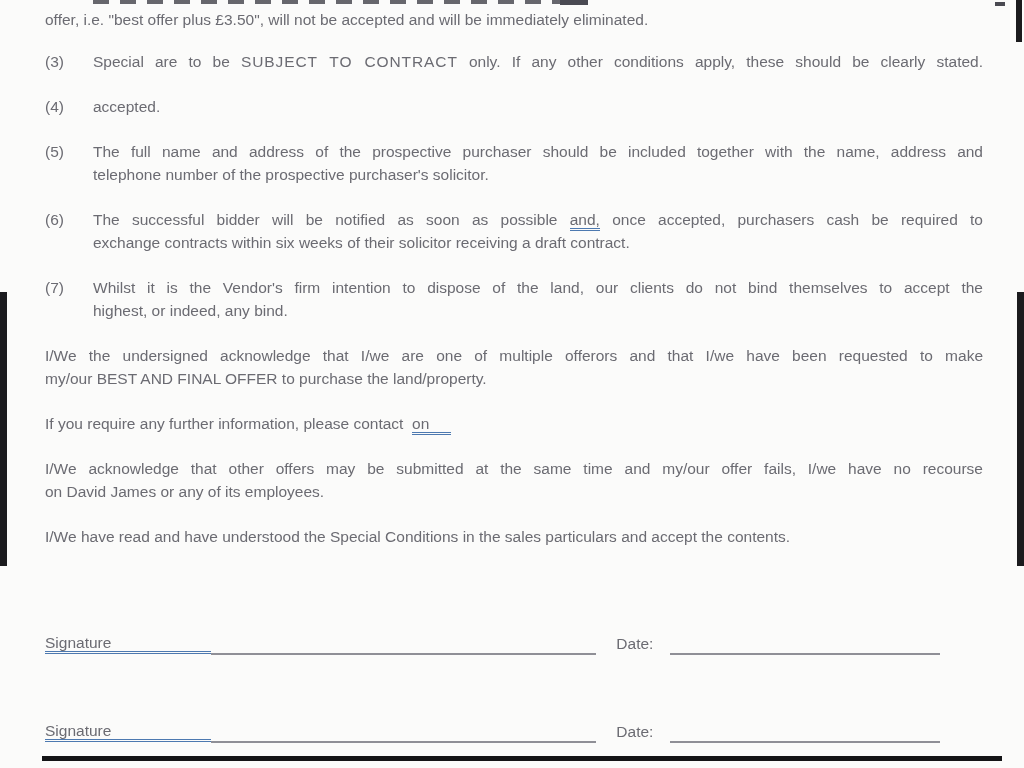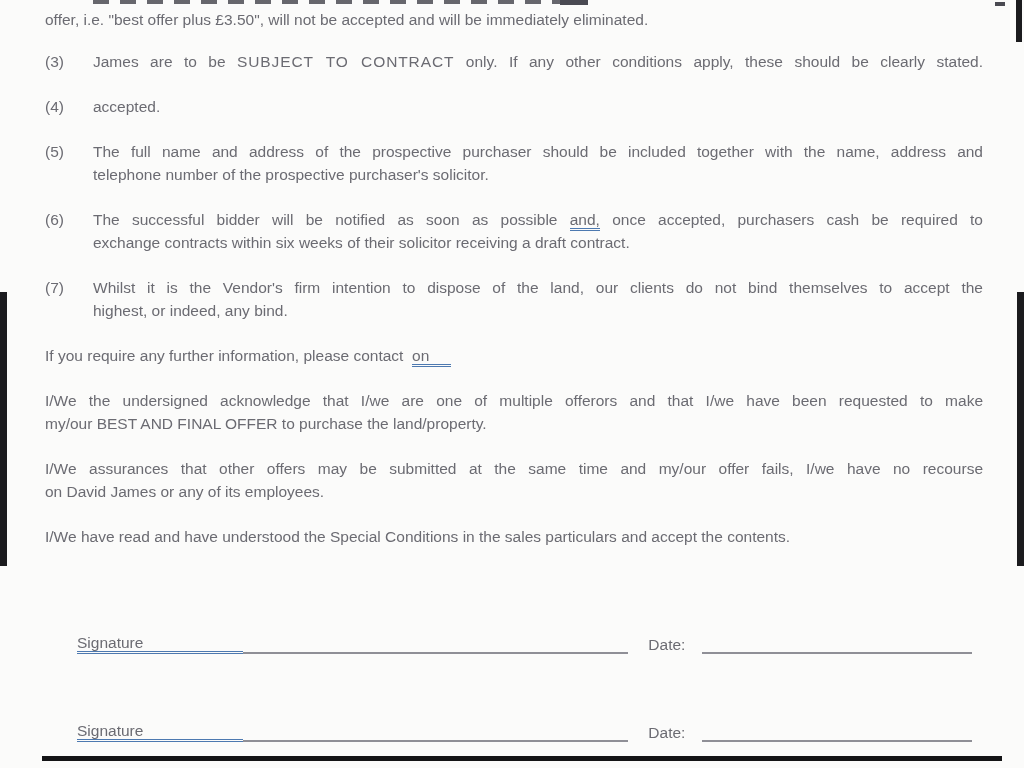--- a/index.html
+++ b/index.html
@@ -18,21 +18,21 @@
   .clause .num{width:48px;flex:none;}
   .clause .body{flex:1;min-width:0;}
   .para{margin-bottom:22px;}
   .line{white-space:normal;}
   .line.j{text-align:justify;text-align-last:justify;}
   .b{font-weight:normal;letter-spacing:0.9px;}
   .u{border-bottom:3px double #4d79b0;}
   .tail{padding-right:22px;}
 
   
-  .sigrow{position:absolute;left:45px;width:900px;height:20px;display:flex;align-items:flex-end;margin-left:32px;}
+  .sigrow{position:absolute;left:45px;width:900px;height:20px;display:flex;align-items:flex-start;}
   .sigrow.row1{top:634px;}
   .sigrow.row2{top:722px;}
   .sig-label{flex:none;border-bottom:3px double #4d79b0;padding-right:100px;line-height:17px;}
   .rule{flex:none;height:19px;border-bottom:2px solid #8f8f96;}
   .sig-rule{width:385px;}
   .date-label{flex:none;margin-left:20px;line-height:19px;}
   .date-rule{width:270px;margin-left:17px;}
 
   
   .frag{position:absolute;top:0;height:4px;background:repeating-linear-gradient(90deg,#56565d 0 16px,transparent 16px 27px);opacity:.9;}
@@ -56,21 +56,21 @@
   <div class="edge" id="edge-left"></div>
   <div class="edge" id="edge-right"></div>
   <div class="edge" id="edge-right-top"></div>
 
   <div id="flow">
     <div class="line intro">offer, i.e. "best offer plus £3.50", will not be accepted and will be immediately eliminated.</div>
 
   <div class="clause">
         <span class="num">(3)</span>
         <div class="body">
-          <div class="line j"><span>James are to be </span><span class="b">SUBJECT TO CONTRACT</span><span> only. If any other conditions apply, these should be clearly stated.</span></div>
+          <div class="line j"><span>Special are to be </span><span class="b">SUBJECT TO CONTRACT</span><span> only. If any other conditions apply, these should be clearly stated.</span></div>
         </div>
       </div>
       <div class="clause">
         <span class="num">(4)</span>
         <div class="body">
           <div class="line"><span>accepted.</span></div>
         </div>
       </div>
       <div class="clause">
         <span class="num">(5)</span>
@@ -87,28 +87,28 @@
         </div>
       </div>
       <div class="clause">
         <span class="num">(7)</span>
         <div class="body">
           <div class="line j"><span>Whilst it is the Vendor's firm intention to dispose of the land, our clients do not bind themselves to accept the</span></div>
           <div class="line"><span>highest, or indeed, any bind.</span></div>
         </div>
       </div>
       <div class="para">
-        <div class="line"><span>If you require any further information, please contact &nbsp;</span><span class="u tail">on</span></div>
-      </div>
-      <div class="para">
         <div class="line j"><span>I/We the undersigned acknowledge that I/we are one of multiple offerors and that I/we have been requested to make</span></div>
         <div class="line"><span>my/our BEST AND FINAL OFFER to purchase the land/property.</span></div>
       </div>
       <div class="para">
-        <div class="line j"><span>I/We assurances that other offers may be submitted at the same time and my/our offer fails, I/we have no recourse</span></div>
+        <div class="line"><span>If you require any further information, please contact &nbsp;</span><span class="u tail">on</span></div>
+      </div>
+      <div class="para">
+        <div class="line j"><span>I/We acknowledge that other offers may be submitted at the same time and my/our offer fails, I/we have no recourse</span></div>
         <div class="line"><span>on David James or any of its employees.</span></div>
       </div>
       <div class="para">
         <div class="line"><span>I/We have read and have understood the Special Conditions in the sales particulars and accept the contents.</span></div>
       </div>
     </div>
 
   <div class="sigrow row1">
     <span class="sig-label">Signature</span>
     <div class="rule sig-rule"></div>

